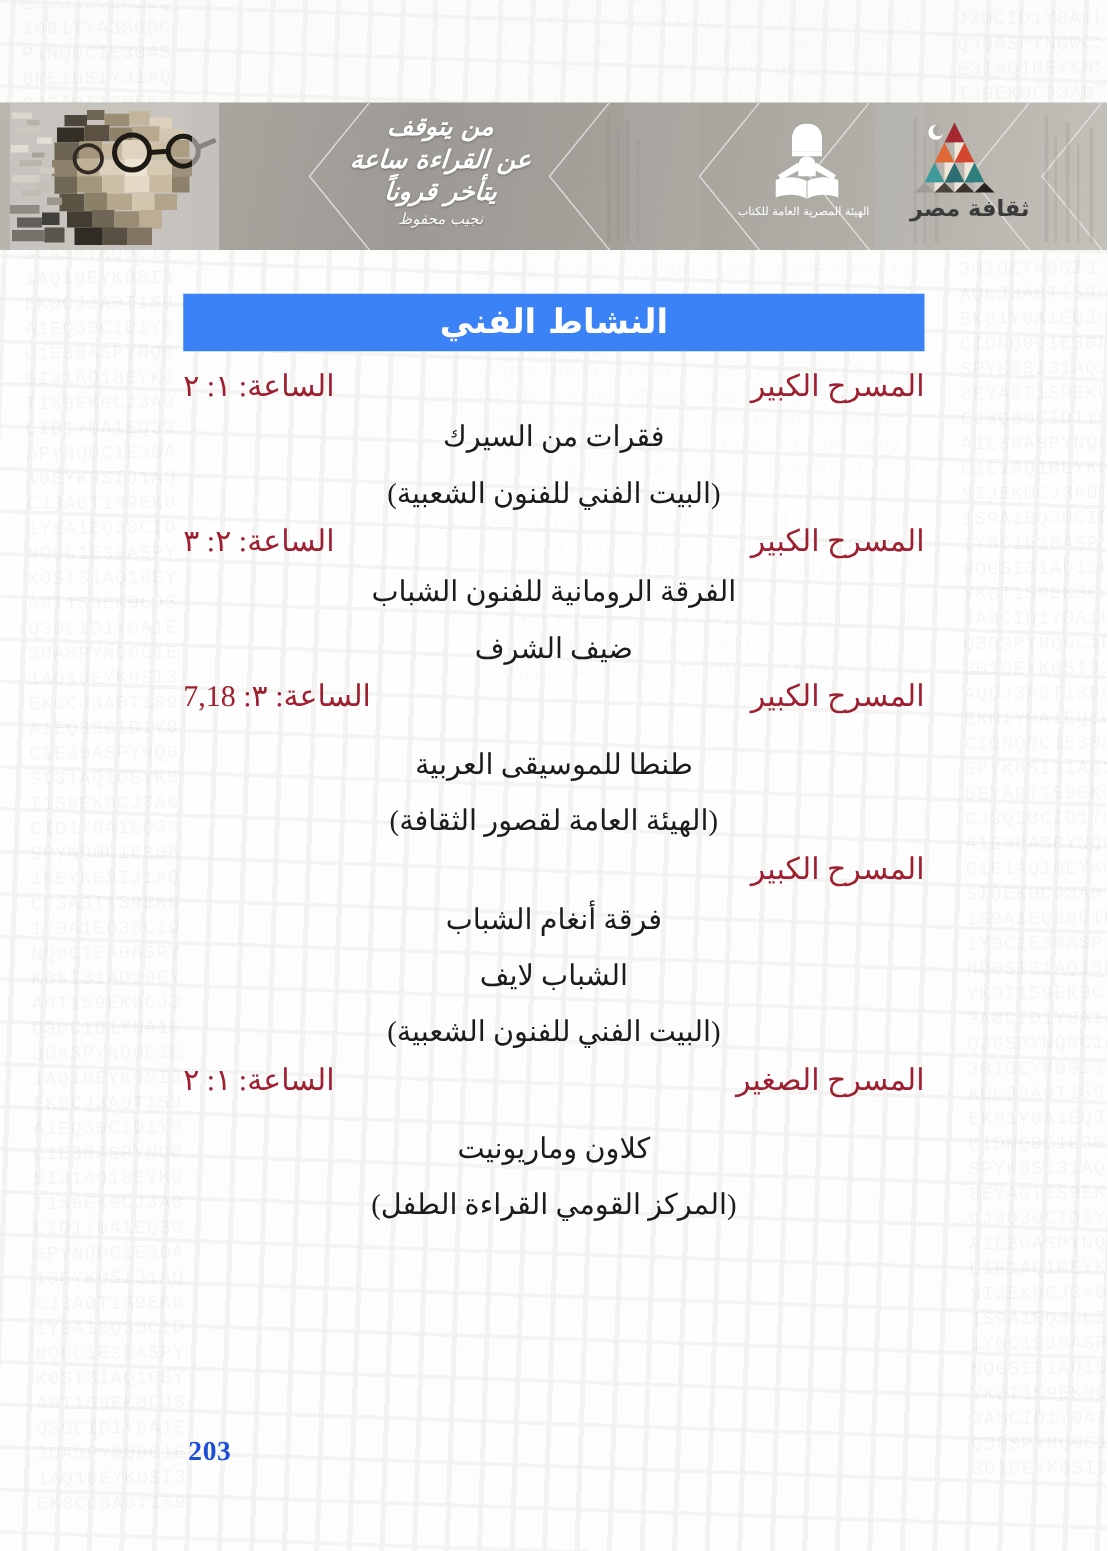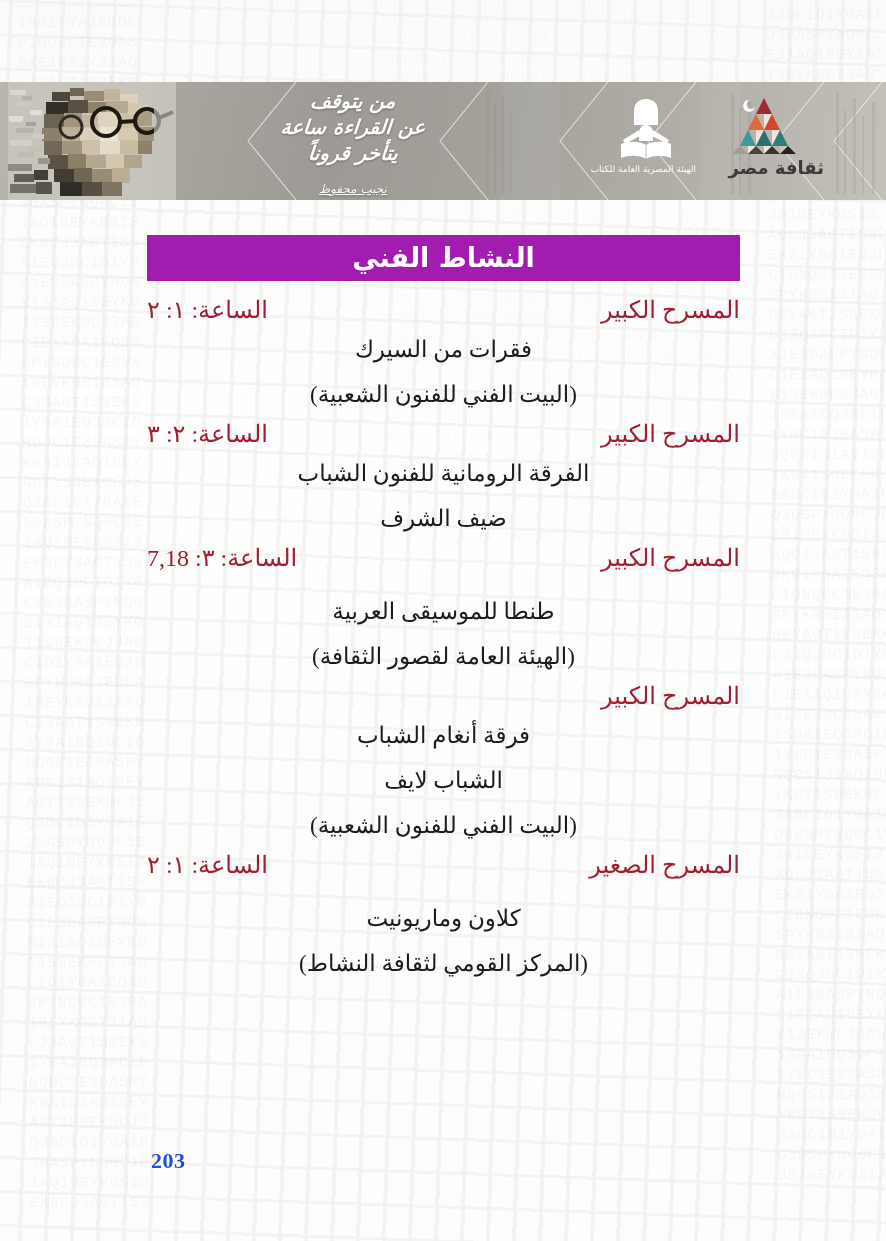--- a/index.html
+++ b/index.html
@@ -107,27 +107,26 @@
   .quote-line {
     font-family: "DejaVu Serif", "Liberation Serif", serif;
     font-size: 20px;
     line-height: 26px;
     font-style: italic;
     font-weight: 600;
     letter-spacing: -0.5px;
     transform: skewX(-5deg);
   }
   .quote-author {
-    margin-top: 16px;
+    margin-top: 2px;
     font-family: "DejaVu Serif", serif;
     font-size: 12px;
     font-style: italic;
     letter-spacing: -0.3px;
     opacity: 0.95;
-    text-decoration: underline;
   }
 
   
   .logo-gebo {
     position: absolute;
     right: 190px;
     top: 14px;
     width: 100px;
     height: 96px;
     text-align: center;
@@ -165,21 +164,21 @@
     top: 200px;
     left: 0;
     width: 886px;
   }
   .section-title-bar {
     position: absolute;
     top: 35px;
     left: 147px;
     width: 593px;
     height: 46px;
-    background: #a21caf;
+    background: #3b82f6;
     display: flex;
     align-items: center;
     justify-content: center;
   }
   .section-title-bar .title-text {
     color: #ffffff;
     font-family: "DejaVu Sans", "Liberation Sans", sans-serif;
     font-size: 27px;
     font-weight: bold;
     letter-spacing: 0px;
@@ -617,21 +616,21 @@
       </div>
 
       <div class="entry">
         <div class="entry-head">
           <span class="venue">المسرح الصغير</span>
           <span class="time">الساعة: ١: ٢</span>
         </div>
         <div class="spacer-sm"></div>
         <div class="entry-body">
           <span class="detail">كلاون وماريونيت</span>
-          <span class="detail">(المركز القومي لثقافة النشاط)</span>
+          <span class="detail">(المركز القومي القراءة الطفل)</span>
         </div>
       </div>
 
     </div>
   </div>
 
   <div class="page-number">203</div>
 
 </div>
 

